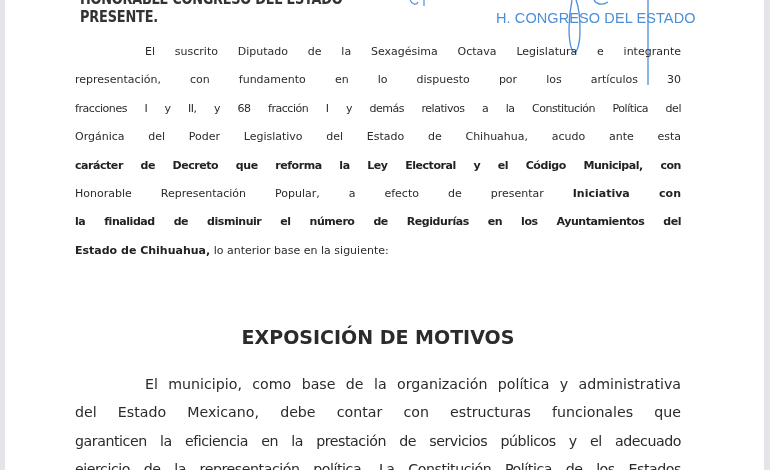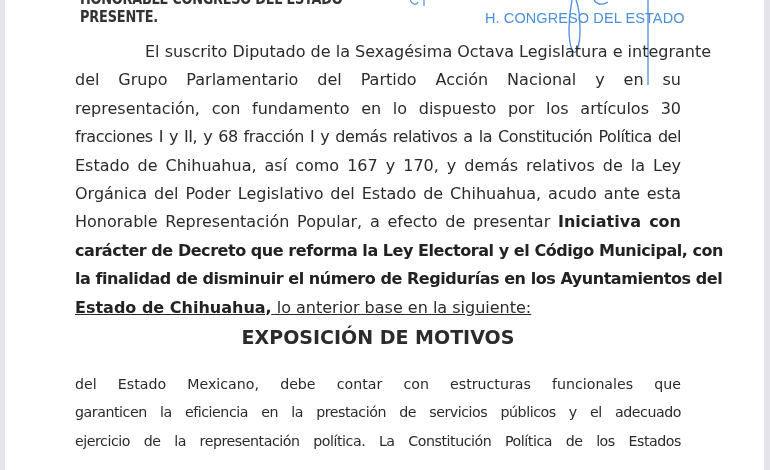--- a/index.html
+++ b/index.html
@@ -20,35 +20,35 @@
       transform: scaleX(0.86); transform-origin: left top;
       white-space: nowrap;
     }
     .presente {
       position: absolute; left: 80px; top: 8px;
       font-weight: bold; font-size: 15px; color: #333;
       transform: scaleX(0.86); transform-origin: left top;
       letter-spacing: -0.2px;
     }
     .stamp {
-      position: absolute; left: 485px; top: 10px;
+      position: absolute; left: 496px; top: 10px;
       font-family: "Liberation Sans", sans-serif;
       font-size: 14.5px; color: #4a8fd8; letter-spacing: 0.1px;
       white-space: nowrap;
       text-align: center;
     }
     .sig { position: absolute; left: 0; top: 0; pointer-events: none; }
 
     .body-text {
       position: absolute; left: 75px; top: 38px; width: 606px;
       font-family: "DejaVu Sans", sans-serif;
-      font-size: 16px; line-height: 28.4px; color: #2b2b2b;
+      font-size: 11px; line-height: 28.4px; color: #2b2b2b;
     }
     .line { display: block; height: 28.4px; white-space: nowrap; text-align: justify; text-align-last: justify; }
-    .line.last { text-align-last: left; text-decoration: underline; }
+    .line.last { text-align-last: left; }
     .indent { padding-left: 70px; }
     b { font-weight: bold; color: #222; }
     .heading {
       position: absolute; left: 75px; top: 326px; width: 606px;
       text-align: center; font-weight: bold; font-size: 19px; color: #2b2b2b;
     }
     .body-text2 {
       position: absolute; left: 75px; top: 370px; width: 606px;
       font-family: "DejaVu Sans", sans-serif;
       font-size: 14.2px; line-height: 28.4px; color: #2b2b2b;
@@ -70,30 +70,29 @@
 
 <svg class="sig" width="770" height="470">
   <path d="M572 0 C 568 20, 568 40, 572 50 C 576 58, 580 45, 580 30 C 580 15, 578 5, 576 0" fill="none" stroke="#4a8fd8" stroke-width="1.3"></path>
   <path d="M648 0 L 648 85" fill="none" stroke="#4a8fd8" stroke-width="1.3"></path>
   <path d="M594 0 C 596 4, 602 6, 608 2" fill="none" stroke="#4a8fd8" stroke-width="1.3"></path>
   <path d="M410 0 C 412 4, 416 6, 418 2 M 424 0 L 424 6" fill="none" stroke="#4a8fd8" stroke-width="1.2"></path>
 </svg>
 
 <div class="body-text">
   <span class="line indent">El suscrito Diputado de la Sexagésima Octava Legislatura e integrante</span>
-  <span class="line">del Grupo Parlamentario del Partido Acción Nacional y en su</span>
   <span class="line">representación, con fundamento en lo dispuesto por los artículos 30</span>
   <span class="line condensed">fracciones I y II, y 68 fracción I y demás relativos a la  Constitución Política del</span>
-  <span class="line">Estado de Chihuahua, así como 167 y 170, y demás relativos de la Ley</span>
   <span class="line">Orgánica del Poder Legislativo del Estado de Chihuahua, acudo ante esta</span>
+  <span class="line condensed"><b>carácter de Decreto que reforma la Ley Electoral y el Código Municipal, con</b></span>
   <span class="line"><span>Honorable Representación Popular, a efecto de presentar </span><b>Iniciativa con</b></span>
-  <span class="line condensed"><b>carácter de Decreto que reforma la Ley Electoral y el Código Municipal, con</b></span>
   <span class="line condensed"><b>la finalidad  de disminuir el número de Regidurías en los Ayuntamientos del</b></span>
   <span class="line last"><b>Estado de Chihuahua,</b><span> lo anterior base en la siguiente:</span></span>
 </div>
 
 <div class="heading">EXPOSICIÓN DE MOTIVOS</div>
 
 <div class="body-text2">
+  <span class="line indent">El municipio, como base de la organización política y administrativa</span>
   <span class="line">del Estado Mexicano, debe contar con estructuras funcionales que</span>
   <span class="line condensed">garanticen la eficiencia en la prestación de servicios públicos y el adecuado</span>
   <span class="line condensed">ejercicio de la representación política. La Constitución Política de los Estados</span>
 </div>
 
 </body></html>

